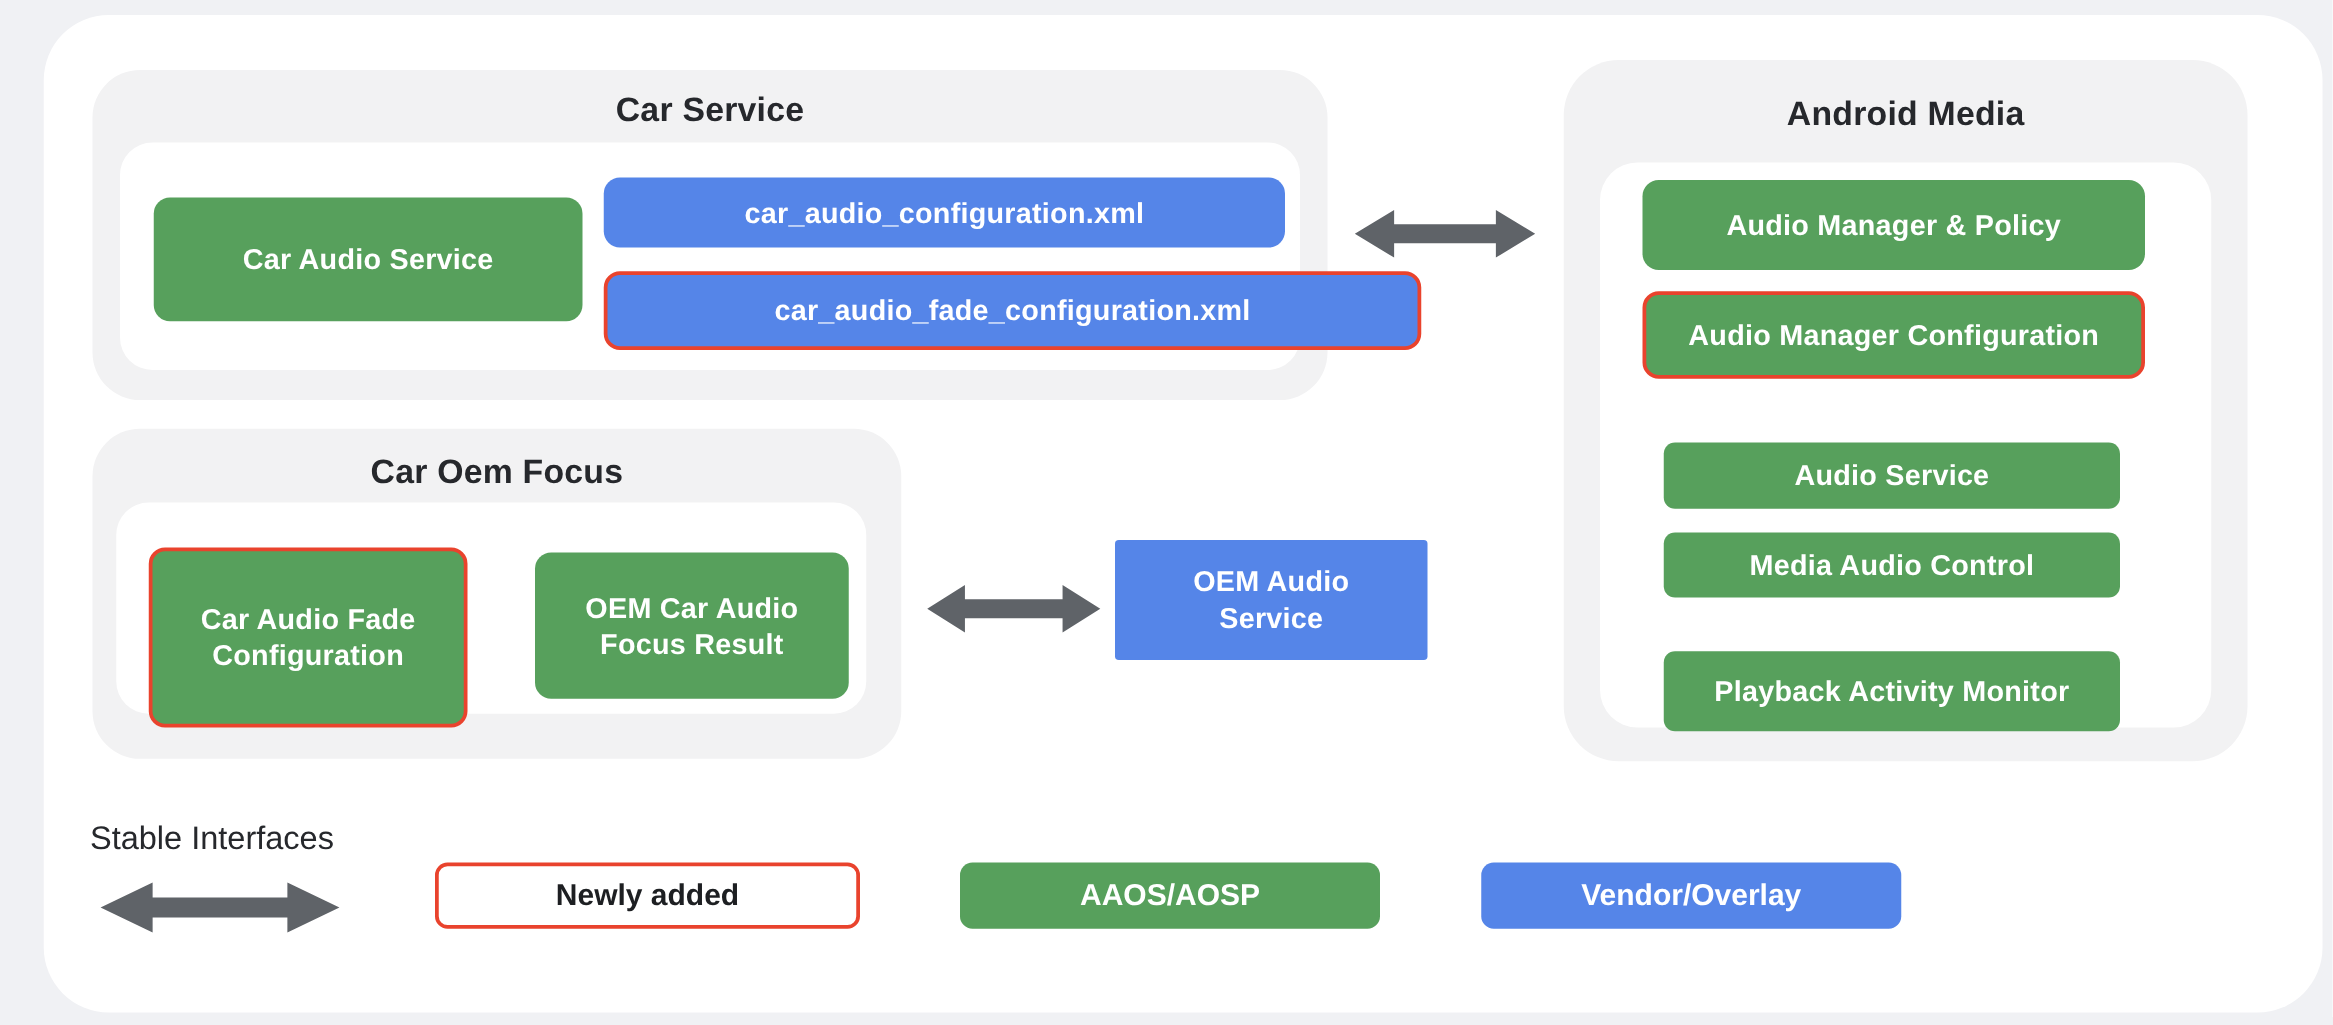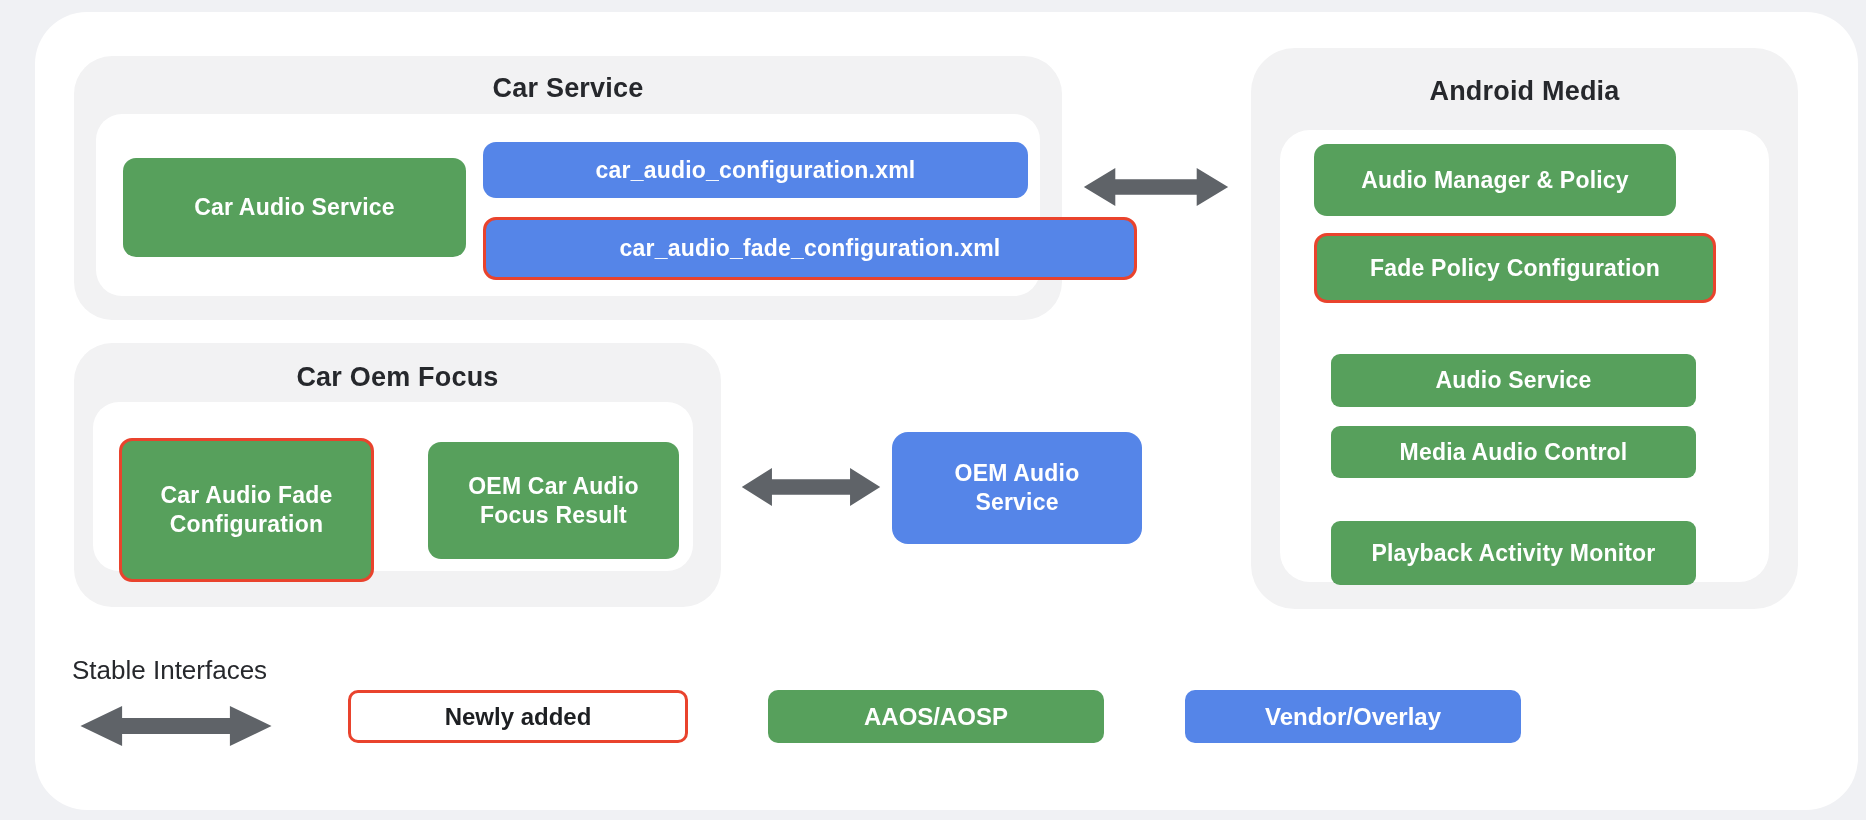--- a/index.html
+++ b/index.html
@@ -98,40 +98,40 @@
   <div class="arrow" style="left:1082px; top:166px; width:148px; height:42px;">
     <svg viewBox="0 0 160 44" preserveAspectRatio="none" aria-hidden="true">
       <path d="M2 22 L36 2 L36 14 L124 14 L124 2 L158 22 L124 42 L124 30 L36 30 L36 42 Z" fill="#5f6368"></path>
     </svg>
   </div>
 
   <div class="panel" style="left:1251px; top:48px; width:547px; height:561px; border-radius:44px;">
     <div class="panel-title" style="top:28px;">Android Media</div>
     <div class="inner" style="left:29px; top:82px; width:489px; height:452px; border-radius:30px;"></div>
   </div>
-  <div class="box green" style="left:1314px; top:144px; width:362px; height:72px;">Audio Manager &amp; Policy</div>
-  <div class="box green red-border" style="left:1314px; top:233px; width:402px; height:70px;">Fade Policy Configuration</div>
+  <div class="box green" style="left:1314px; top:144px; width:402px; height:72px;">Audio Manager &amp; Policy</div>
+  <div class="box green red-border" style="left:1314px; top:233px; width:402px; height:70px;">Audio Manager Configuration</div>
   <div class="box green" style="left:1331px; top:354px; width:365px; height:53px; border-radius:9px;">Audio Service</div>
   <div class="box green" style="left:1331px; top:426px; width:365px; height:52px; border-radius:9px;">Media Audio Control</div>
   <div class="box green" style="left:1331px; top:521px; width:365px; height:64px; border-radius:9px;">Playback Activity Monitor</div>
 
   <div class="panel" style="left:74px; top:343px; width:647px; height:264px;">
     <div class="panel-title" style="top:19px;">Car Oem Focus</div>
     <div class="inner" style="left:19px; top:59px; width:600px; height:169px;"></div>
   </div>
   <div class="box green red-border" style="left:119px; top:438px; width:255px; height:144px; padding:0 18px;">Car Audio Fade Configuration</div>
   <div class="box green" style="left:428px; top:442px; width:251px; height:117px; padding:0 20px;">OEM Car Audio Focus Result</div>
 
   <div class="arrow" style="left:740px; top:466px; width:142px; height:42px;">
     <svg viewBox="0 0 160 44" preserveAspectRatio="none" aria-hidden="true">
       <path d="M2 22 L36 2 L36 14 L124 14 L124 2 L158 22 L124 42 L124 30 L36 30 L36 42 Z" fill="#5f6368"></path>
     </svg>
   </div>
 
-  <div class="box blue" style="left:892px; top:432px; width:250px; height:112px; border-radius:16px; padding:0 28px;">OEM Audio Service</div>
+  <div class="box blue" style="left:892px; top:432px; width:250px; height:96px; border-radius:3px; padding:0 28px;">OEM Audio Service</div>
 
   <div class="legend-label" style="left:72px; top:655px;">Stable Interfaces</div>
   <div class="arrow" style="left:78px; top:704px; width:196px; height:44px;">
     <svg viewBox="0 0 160 44" preserveAspectRatio="none" aria-hidden="true">
       <path d="M2 22 L36 2 L36 14 L124 14 L124 2 L158 22 L124 42 L124 30 L36 30 L36 42 Z" fill="#5f6368"></path>
     </svg>
   </div>
   <div class="legend-box legend-newly" style="left:348px; top:690px; width:340px;">Newly added</div>
   <div class="legend-box green" style="left:768px; top:690px; width:336px; color:#ffffff;">AAOS/AOSP</div>
   <div class="legend-box blue" style="left:1185px; top:690px; width:336px; color:#ffffff;">Vendor/Overlay</div>

